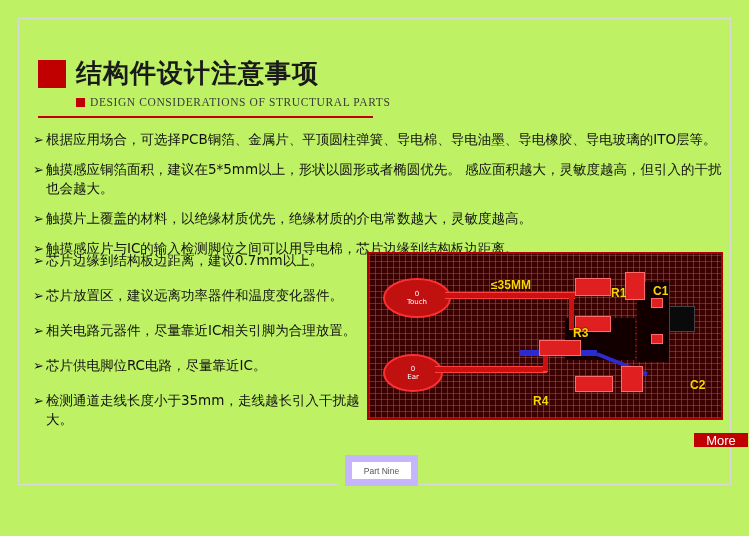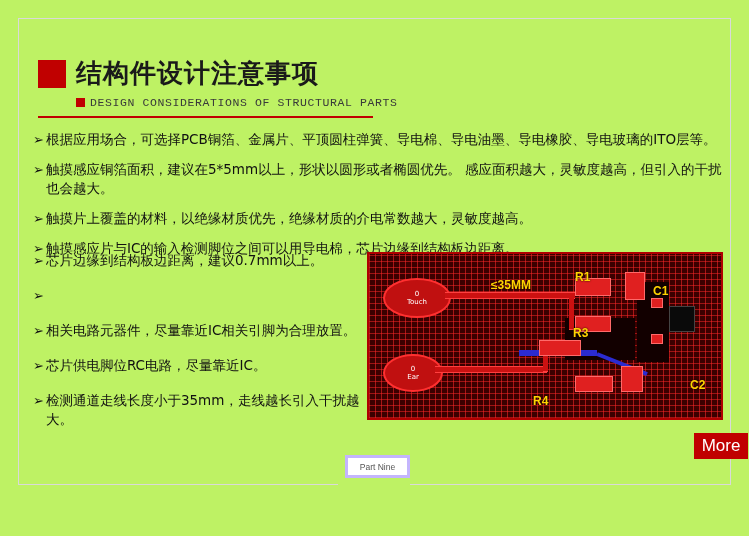--- a/index.html
+++ b/index.html
@@ -89,21 +89,21 @@
     width: 9px;
     height: 9px;
     background: #c00000;
     margin-right: 5px;
     flex: 0 0 auto;
   }
   .title-en {
     font-size: 11.5px;
     color: #3a3a3a;
     letter-spacing: 0.6px;
-    font-family: Liberation Mono, monospace;
+    font-family: Liberation Serif, serif;
   }
   .title-rule {
     position: absolute;
     left: 38px;
     top: 116px;
     width: 335px;
     height: 2px;
     background: #c00000;
   }
 
@@ -202,39 +202,39 @@
     font-family: "Liberation Sans", sans-serif;
     text-shadow: 0 0 2px #000;
   }
 
   
   .more-btn {
     position: absolute;
     left: 694px;
     top: 433px;
     width: 54px;
-    height: 26px;
+    height: 14px;
     background: #c00000;
     color: #ffffff;
-    font-size: 17px;
+    font-size: 13px;
     display: flex;
     align-items: center;
     justify-content: center;
     font-family: "Liberation Sans", sans-serif;
     cursor: pointer;
   }
 
   
   .footer-box {
     position: absolute;
     left: 345px;
     top: 455px;
     width: 59px;
     height: 17px;
-    border: 3px solid #c4b5fd;
+    border: 7px solid #c4b5fd;
     display: flex;
     align-items: center;
     justify-content: center;
     font-size: 8.5px;
     color: #555555;
     font-family: "Liberation Sans", sans-serif;
     background: #ffffff;
   }
 </style>
 </head>
@@ -279,20 +279,21 @@
     </div>
   </div>
 
   <div class="bullets narrow" style="top:251px;">
     <div class="bullet" style="margin-bottom:16px;">
       <span class="mark">➢</span>
       <span class="txt">芯片边缘到结构板边距离，建议0.7mm以上。</span>
     </div>
     <div class="bullet" style="margin-bottom:16px;">
       <span class="mark">➢</span>
+      <span class="txt">芯片放置区，建议远离功率器件和温度变化器件。</span>
     </div>
     <div class="bullet" style="margin-bottom:16px;">
       <span class="mark">➢</span>
       <span class="txt">相关电路元器件，尽量靠近IC相关引脚为合理放置。</span>
     </div>
     <div class="bullet" style="margin-bottom:16px;">
       <span class="mark">➢</span>
       <span class="txt">芯片供电脚位RC电路，尽量靠近IC。</span>
     </div>
     <div class="bullet">
@@ -328,21 +329,21 @@
     <div class="chip-pad" style="left:206px; top:62px; width:34px; height:14px;"></div>
     <div class="chip-pad" style="left:170px; top:86px; width:40px; height:14px;"></div>
     <div class="chip-pad" style="left:206px; top:122px; width:36px; height:14px;"></div>
     <div class="chip-pad" style="left:256px; top:18px; width:18px; height:26px;"></div>
     <div class="chip-pad" style="left:252px; top:112px; width:20px; height:24px;"></div>
     <div class="chip-dark" style="left:300px; top:52px; width:24px; height:24px;"></div>
     <div class="chip-pad" style="left:282px; top:44px; width:10px; height:8px;"></div>
     <div class="chip-pad" style="left:282px; top:80px; width:10px; height:8px;"></div>
 
     <div class="lbl" style="left:122px; top:24px;">≤35MM</div>
-    <div class="lbl" style="left:206px; top:16px;">R1</div>
+    <div class="lbl" style="left:206px; top:32px;padding-left:36px;">R1</div>
     <div class="lbl" style="left:204px; top:72px;">R3</div>
     <div class="lbl" style="left:164px; top:96px;margin-top:44px;">R4</div>
     <div class="lbl" style="left:206px; top:138px;margin-top:34px;">R2</div>
     <div class="lbl" style="left:284px; top:30px;">C1</div>
     <div class="lbl" style="left:288px; top:124px;margin-left:33px;">C2</div>
   </div>
 
   <div class="more-btn">More</div>
 
   <div class="footer-box">Part Nine</div>

